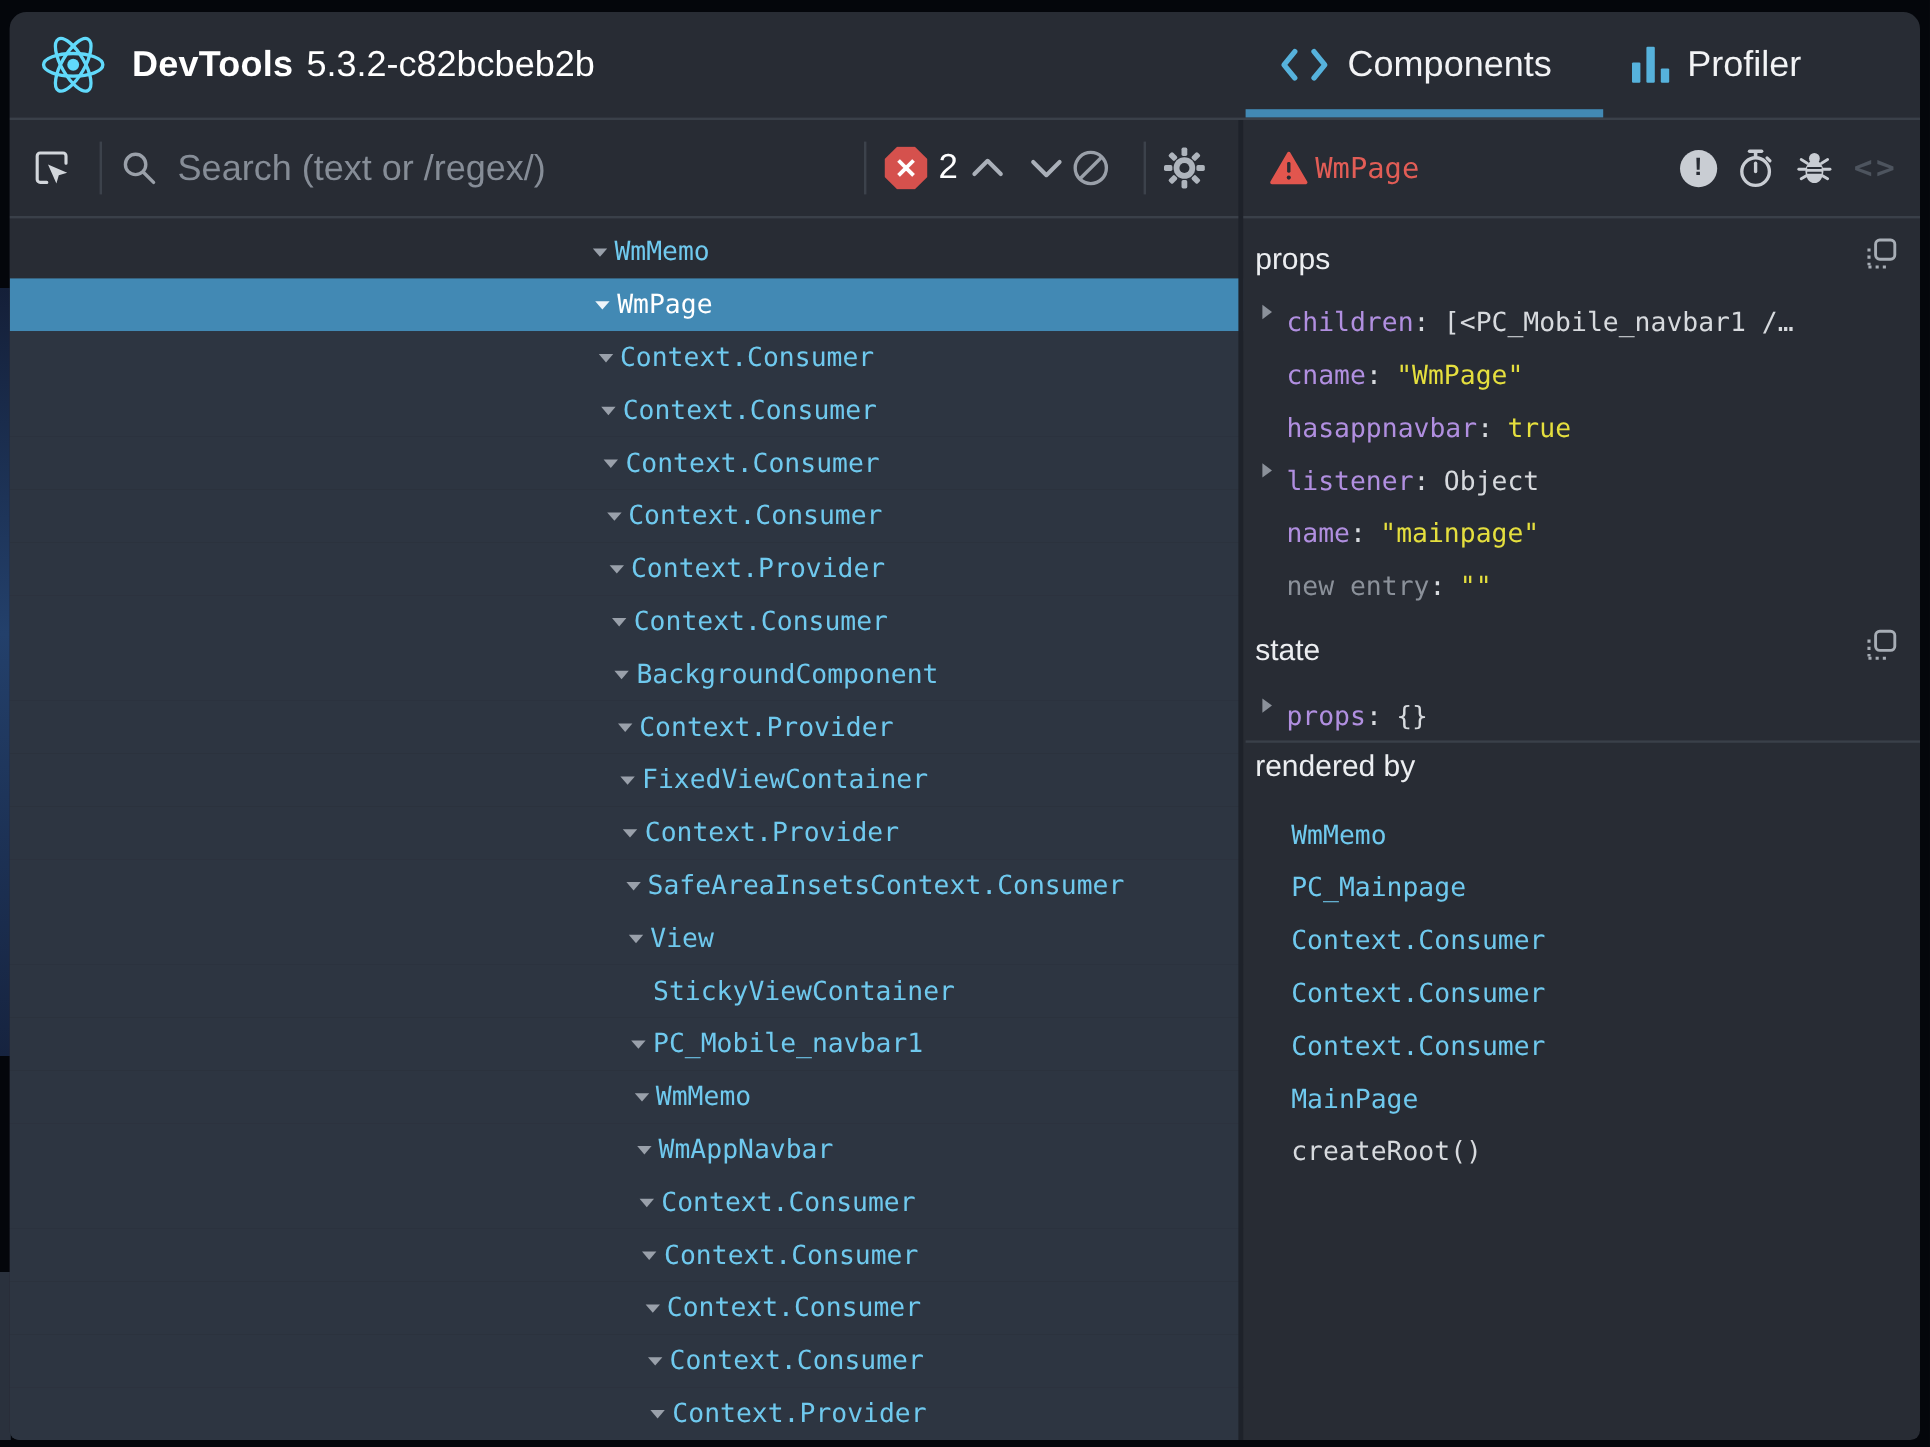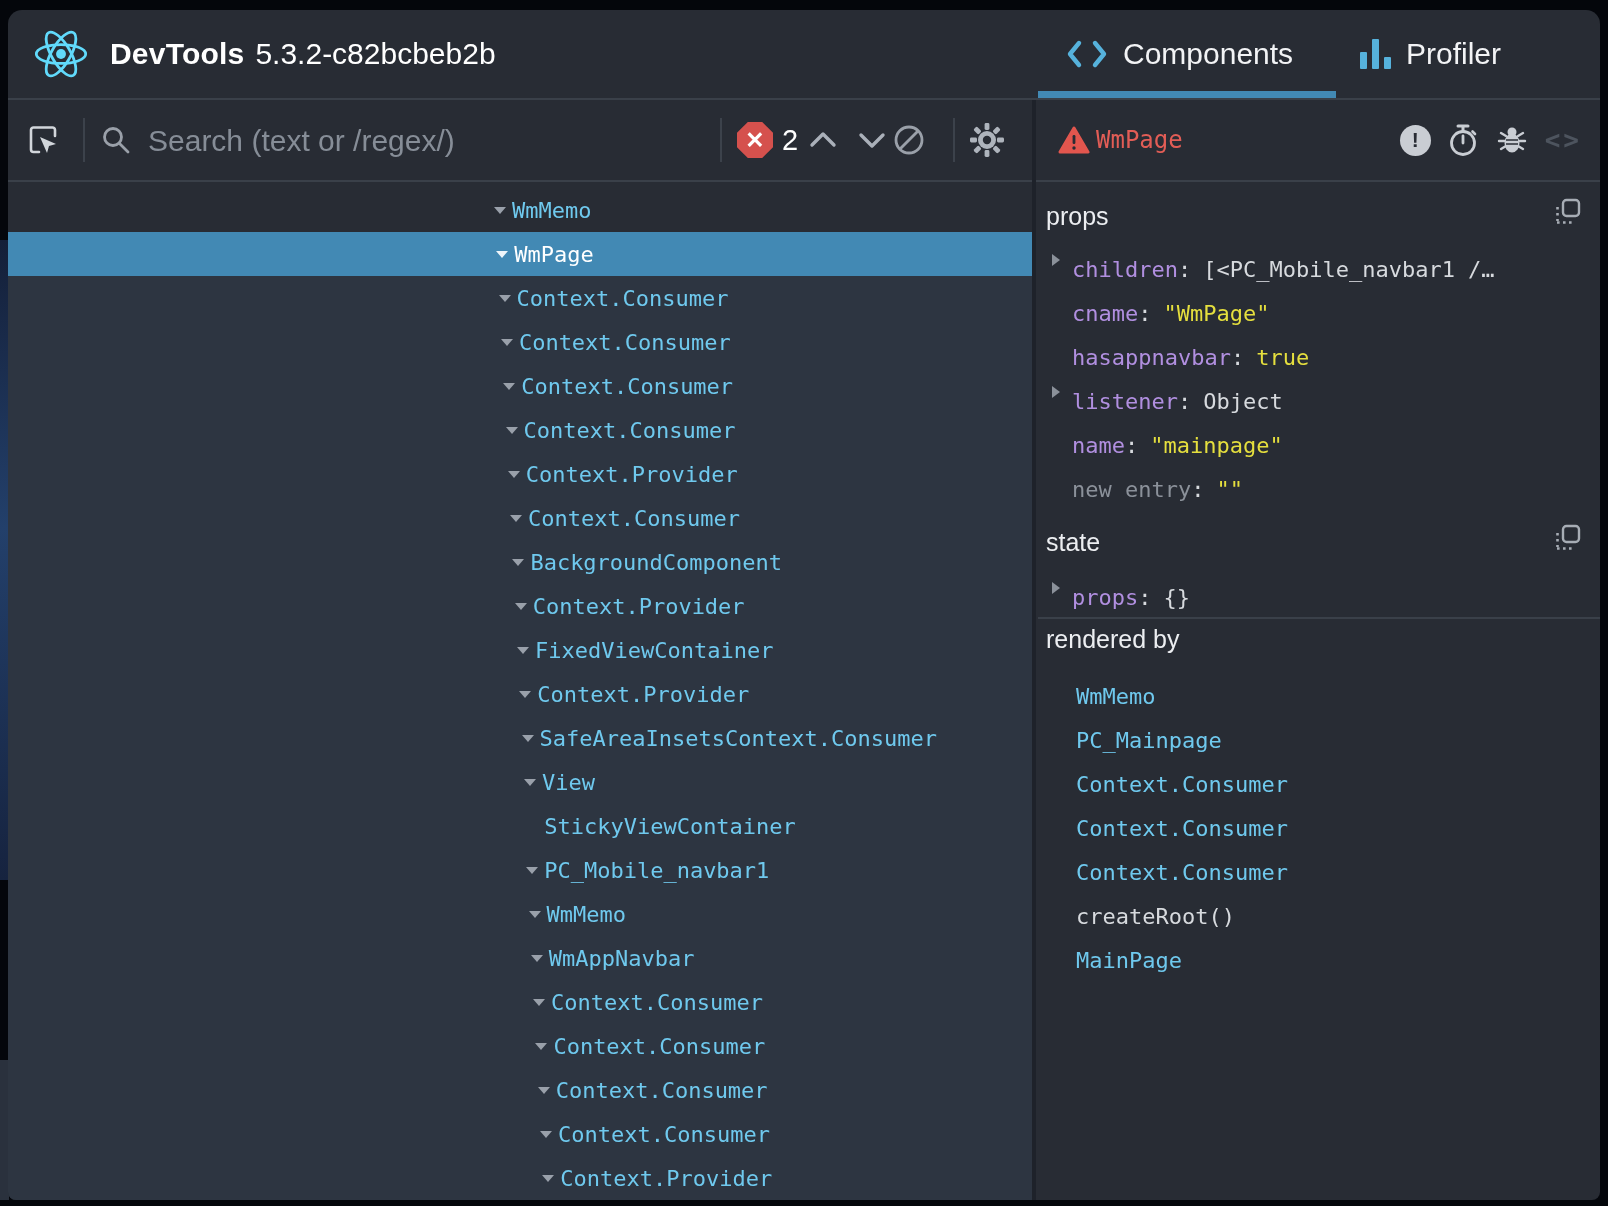--- a/index.html
+++ b/index.html
@@ -263,19 +263,19 @@
         </div>
 
       <div class="rb-divider"></div>
       <div class="sec-title rb-title">rendered by</div>
       <div class="rb-items" id="rb-items">
           <div class="rbitem link">WmMemo</div>
           <div class="rbitem link">PC_Mainpage</div>
           <div class="rbitem link">Context.Consumer</div>
           <div class="rbitem link">Context.Consumer</div>
           <div class="rbitem link">Context.Consumer</div>
+          <div class="rbitem link">MainPage</div>
           <div class="rbitem">createRoot()</div>
-          <div class="rbitem link">MainPage</div>
         </div>
     </div>
 
   </div>
 </div>
 
 </body></html>

